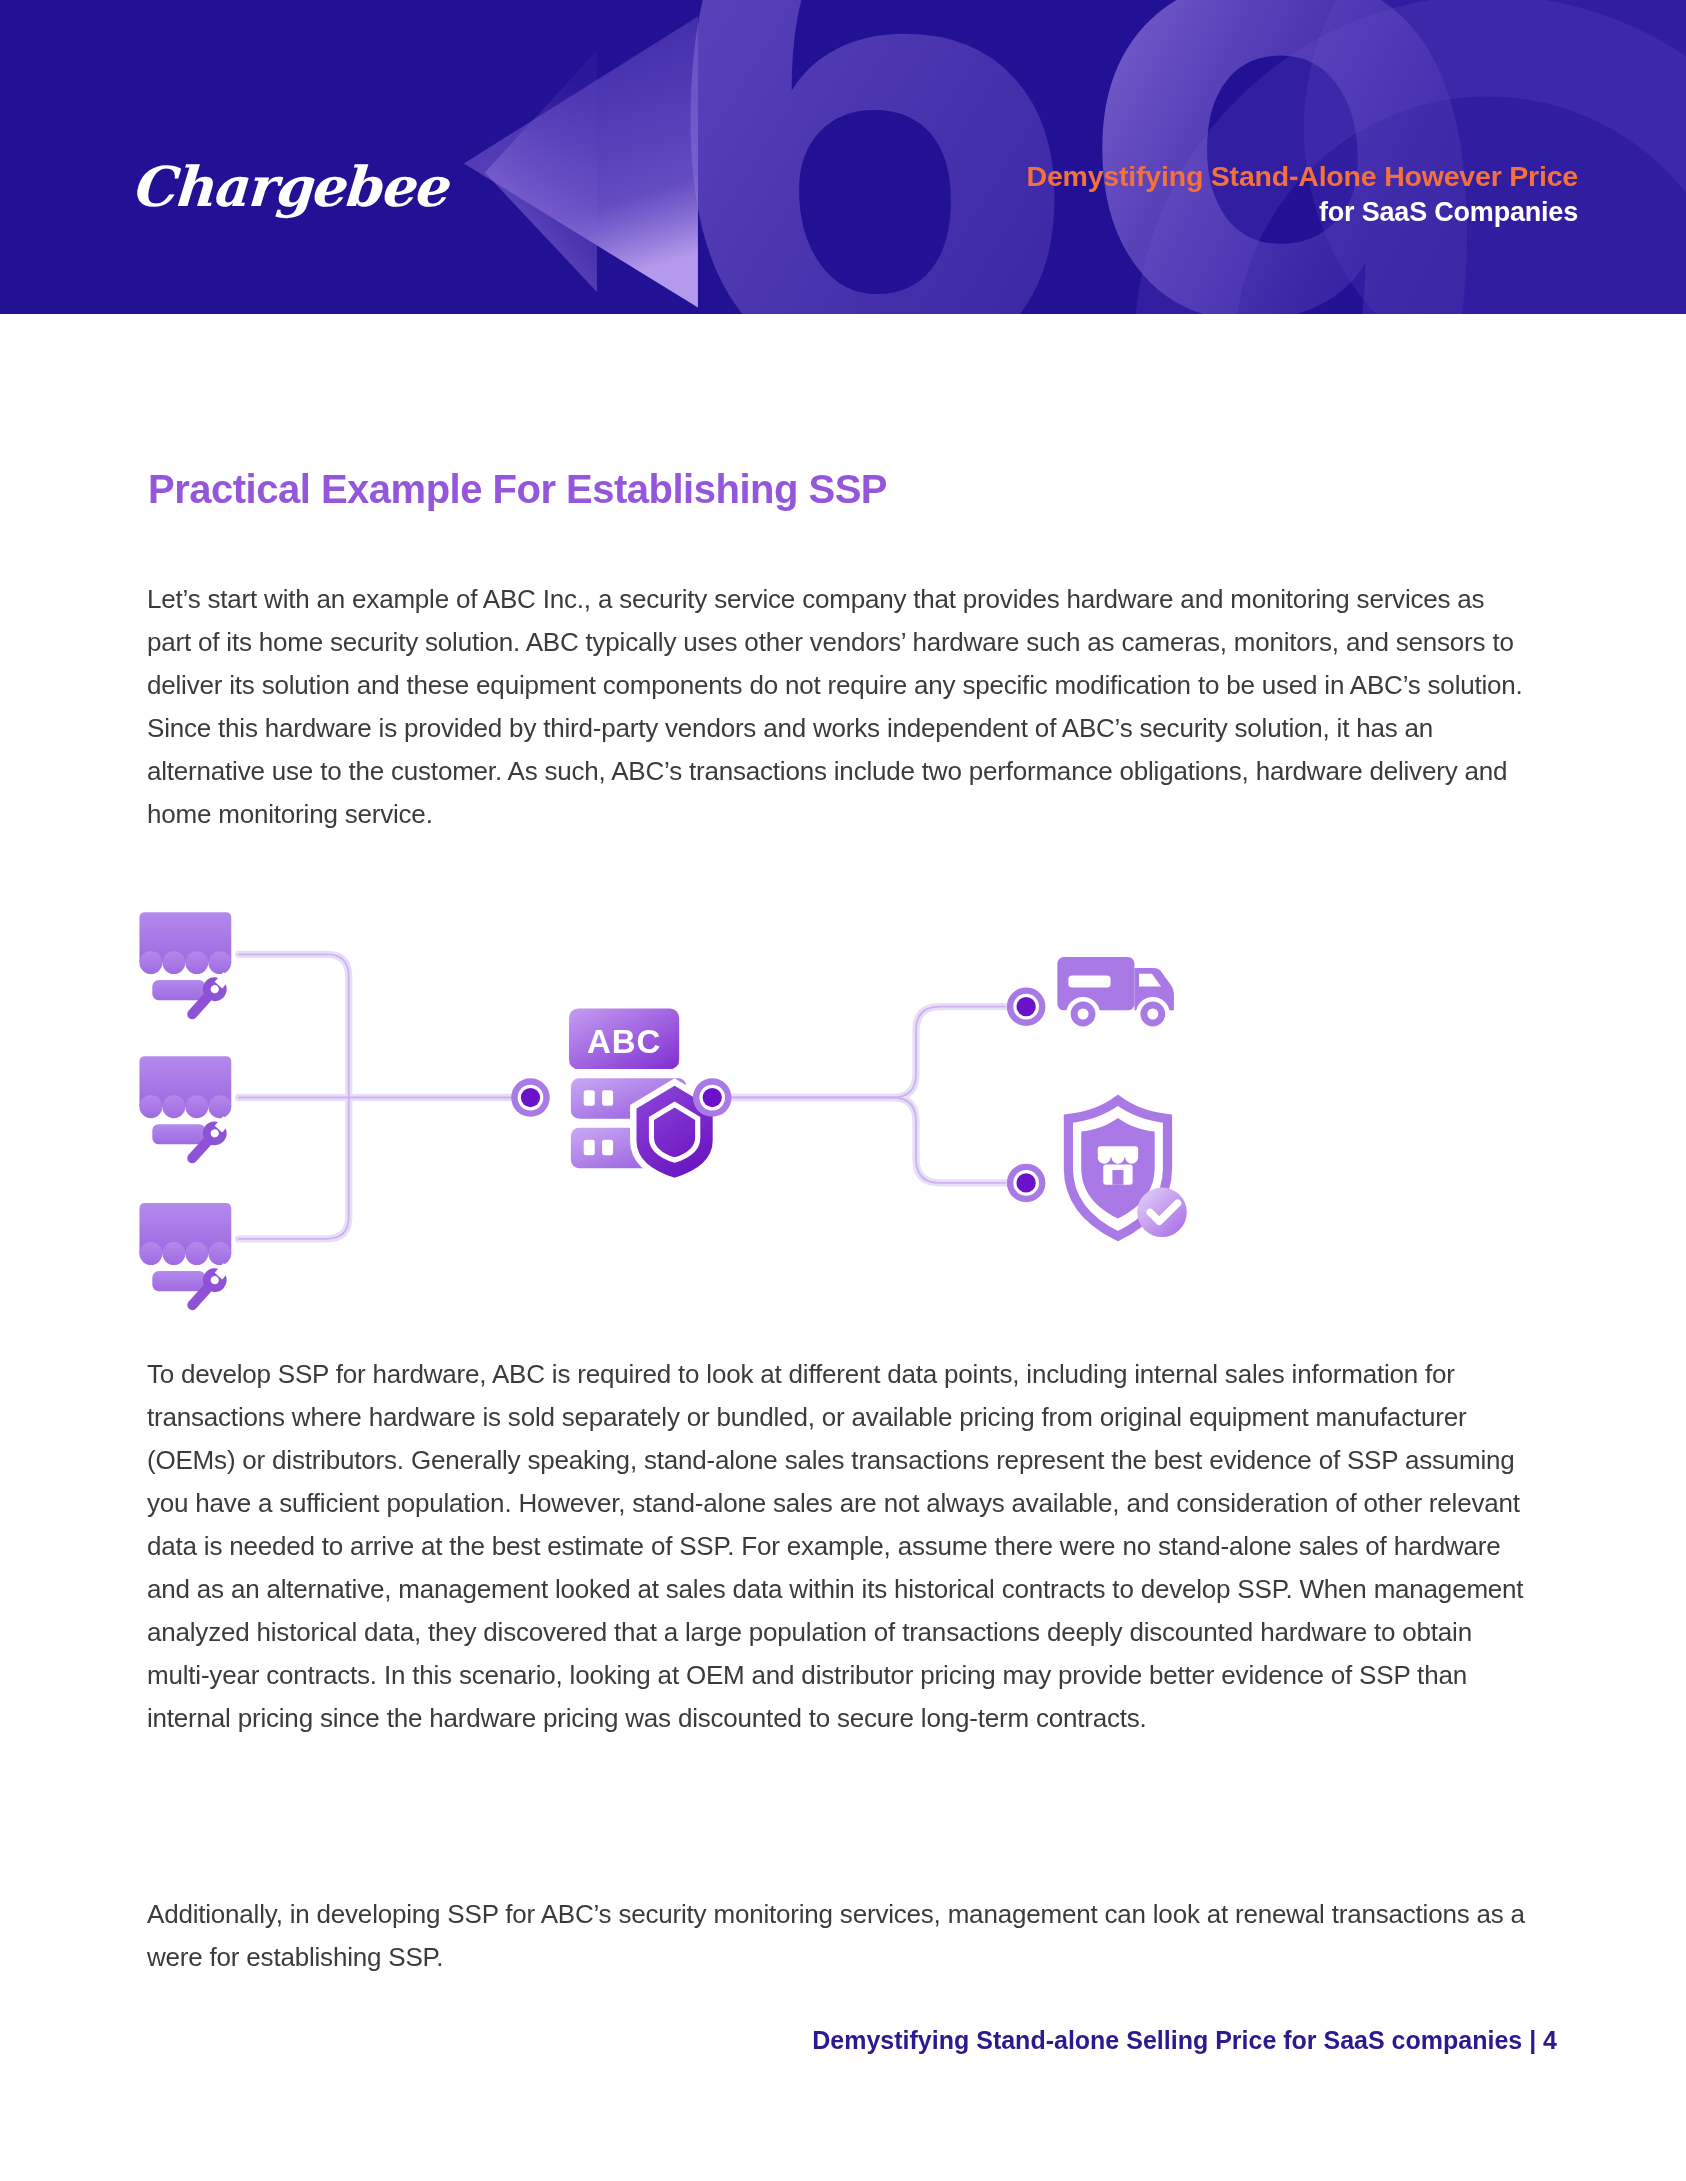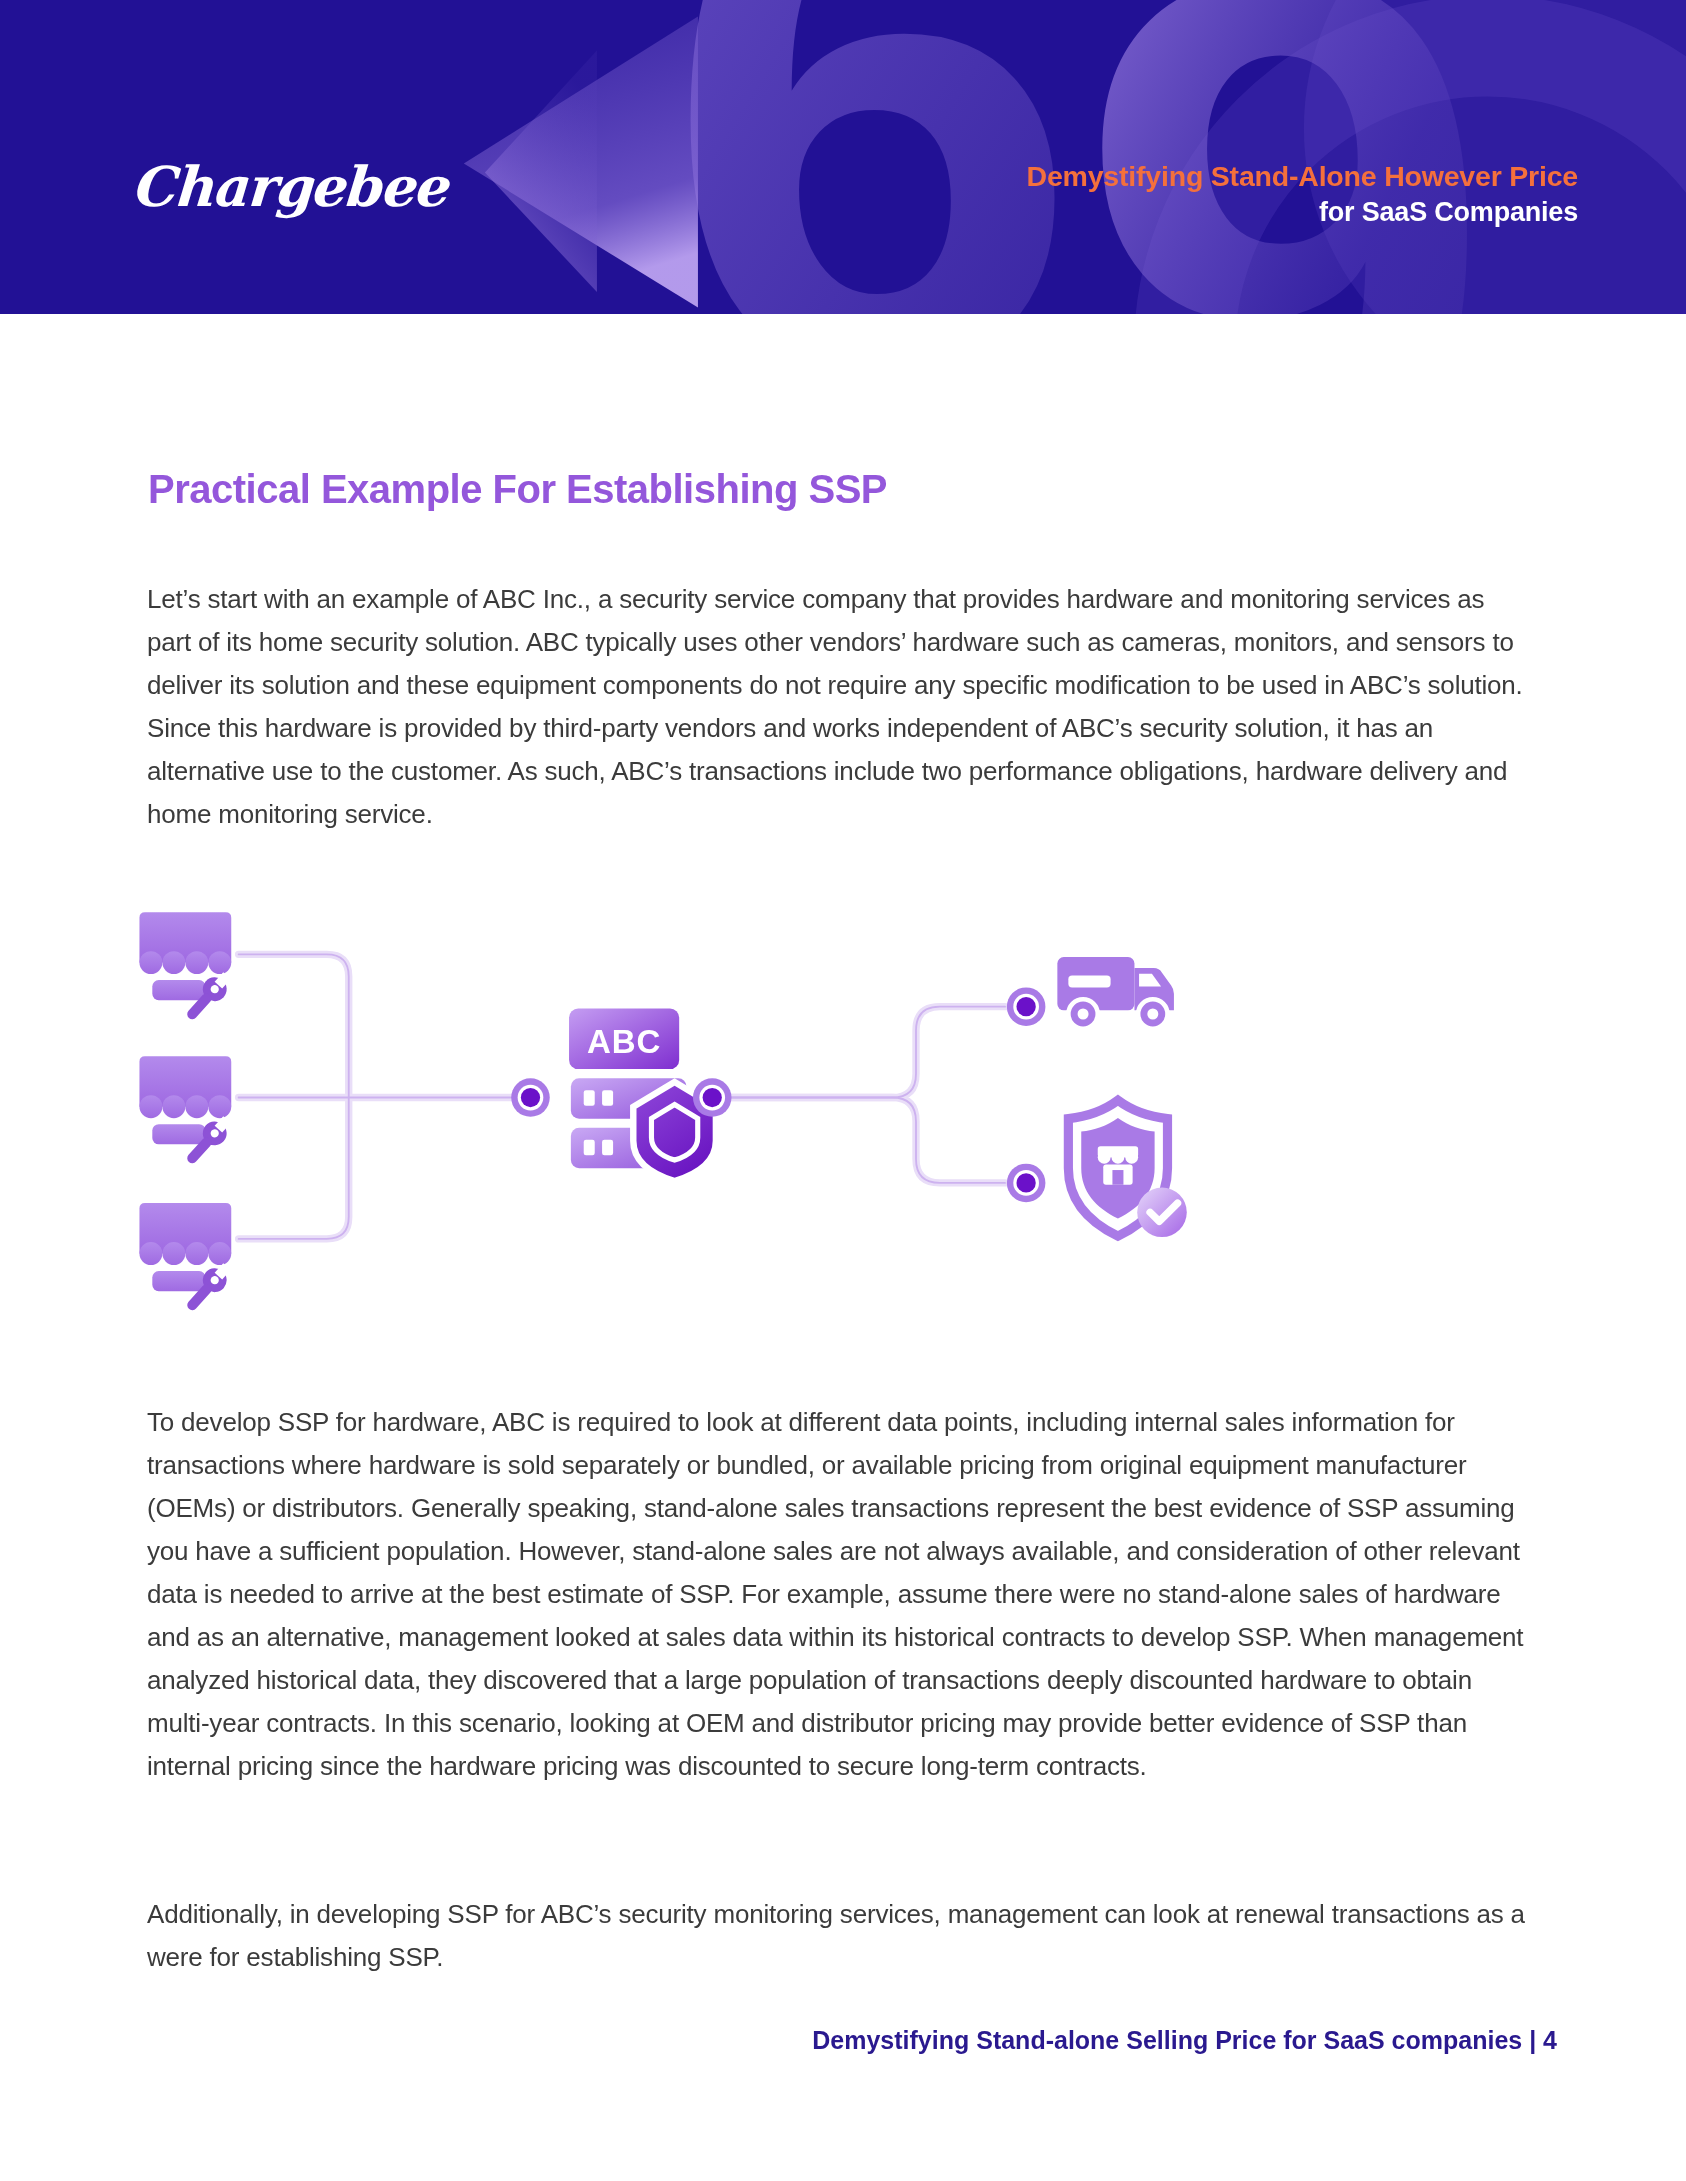--- a/index.html
+++ b/index.html
@@ -26,21 +26,21 @@
   
   .section-heading{
     position:absolute;left:140px;top:459px;margin:8px;
     font-size:40px;font-weight:bold;color:#9457db;letter-spacing:-0.5px;
   }
   .para{
     position:absolute;left:140px;width:1382px;margin:7px;
     font-size:26px;line-height:43px;color:#3b3b3b;letter-spacing:-0.2px;
   }
   .p1{top:571px;}
-  .p2{top:1394px;}
+  .p2{top:1346px;}
   .p3{top:1886px;}
   .diagram{position:absolute;left:110px;top:880px;display:block;}
   .footer-text{
     position:absolute;top:2026px;right:129px;
     font-size:25px;font-weight:bold;color:#2a198f;white-space:nowrap;
   }
 </style>
 </head>
 <body>
 

